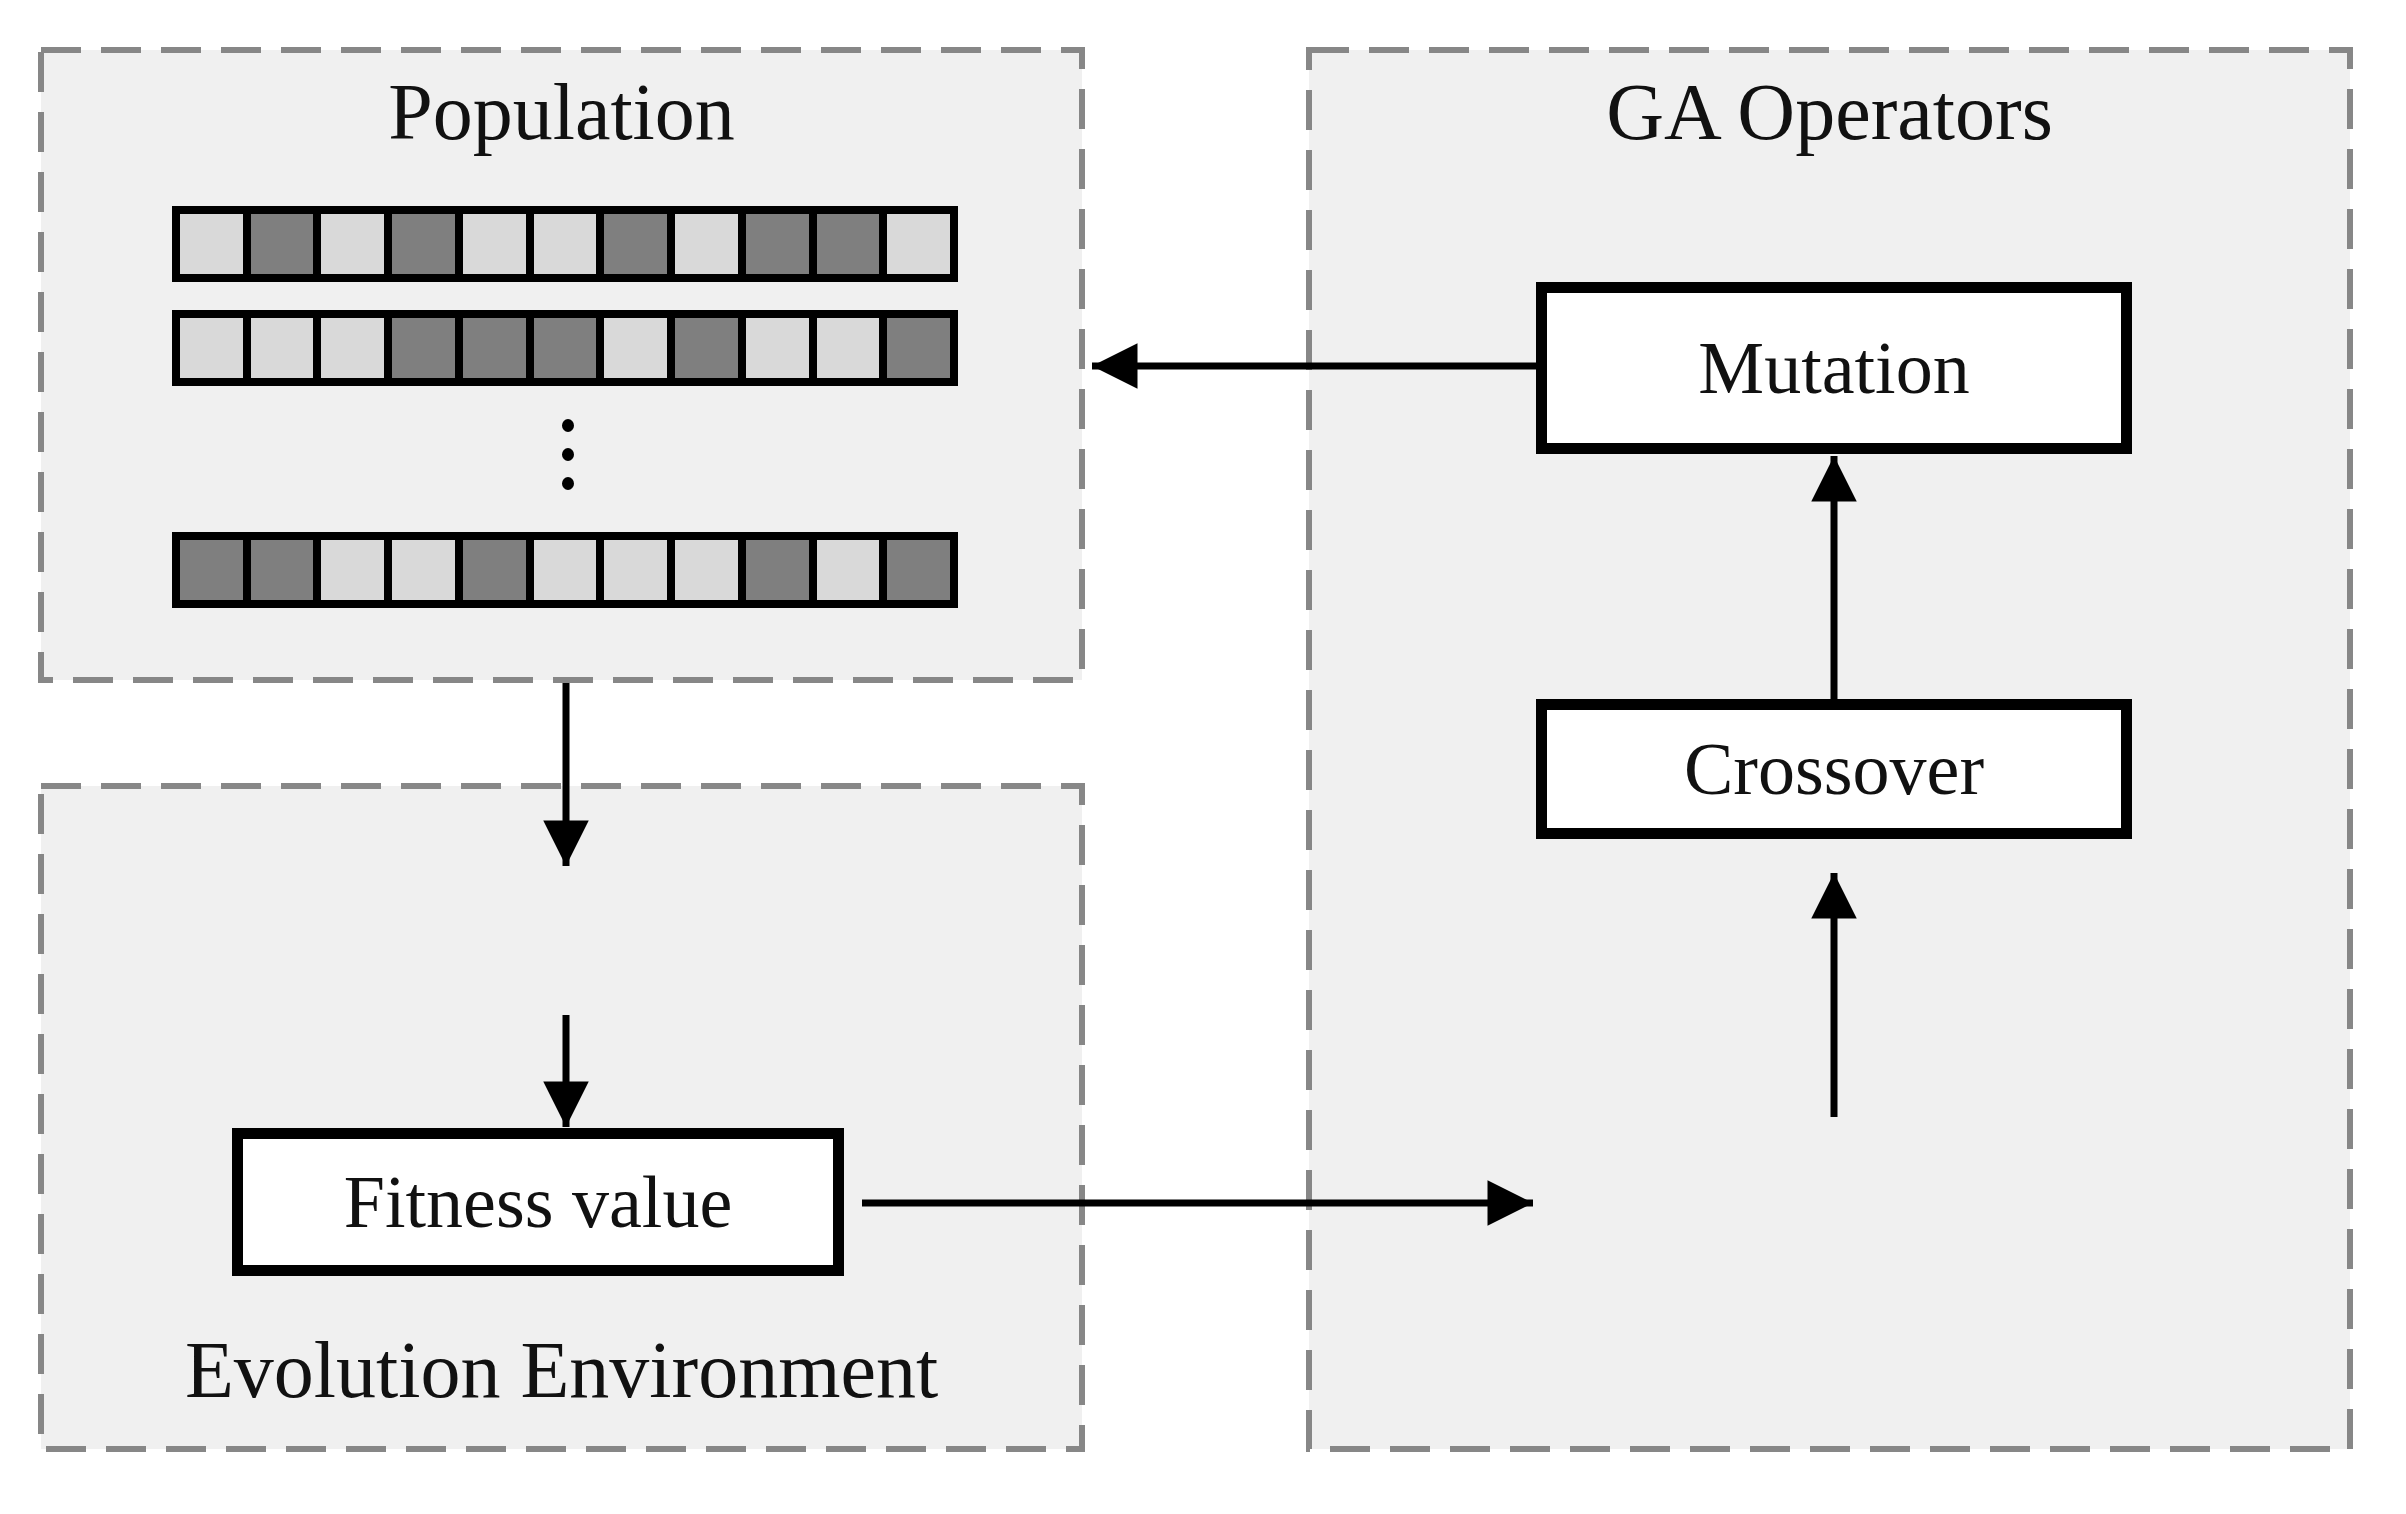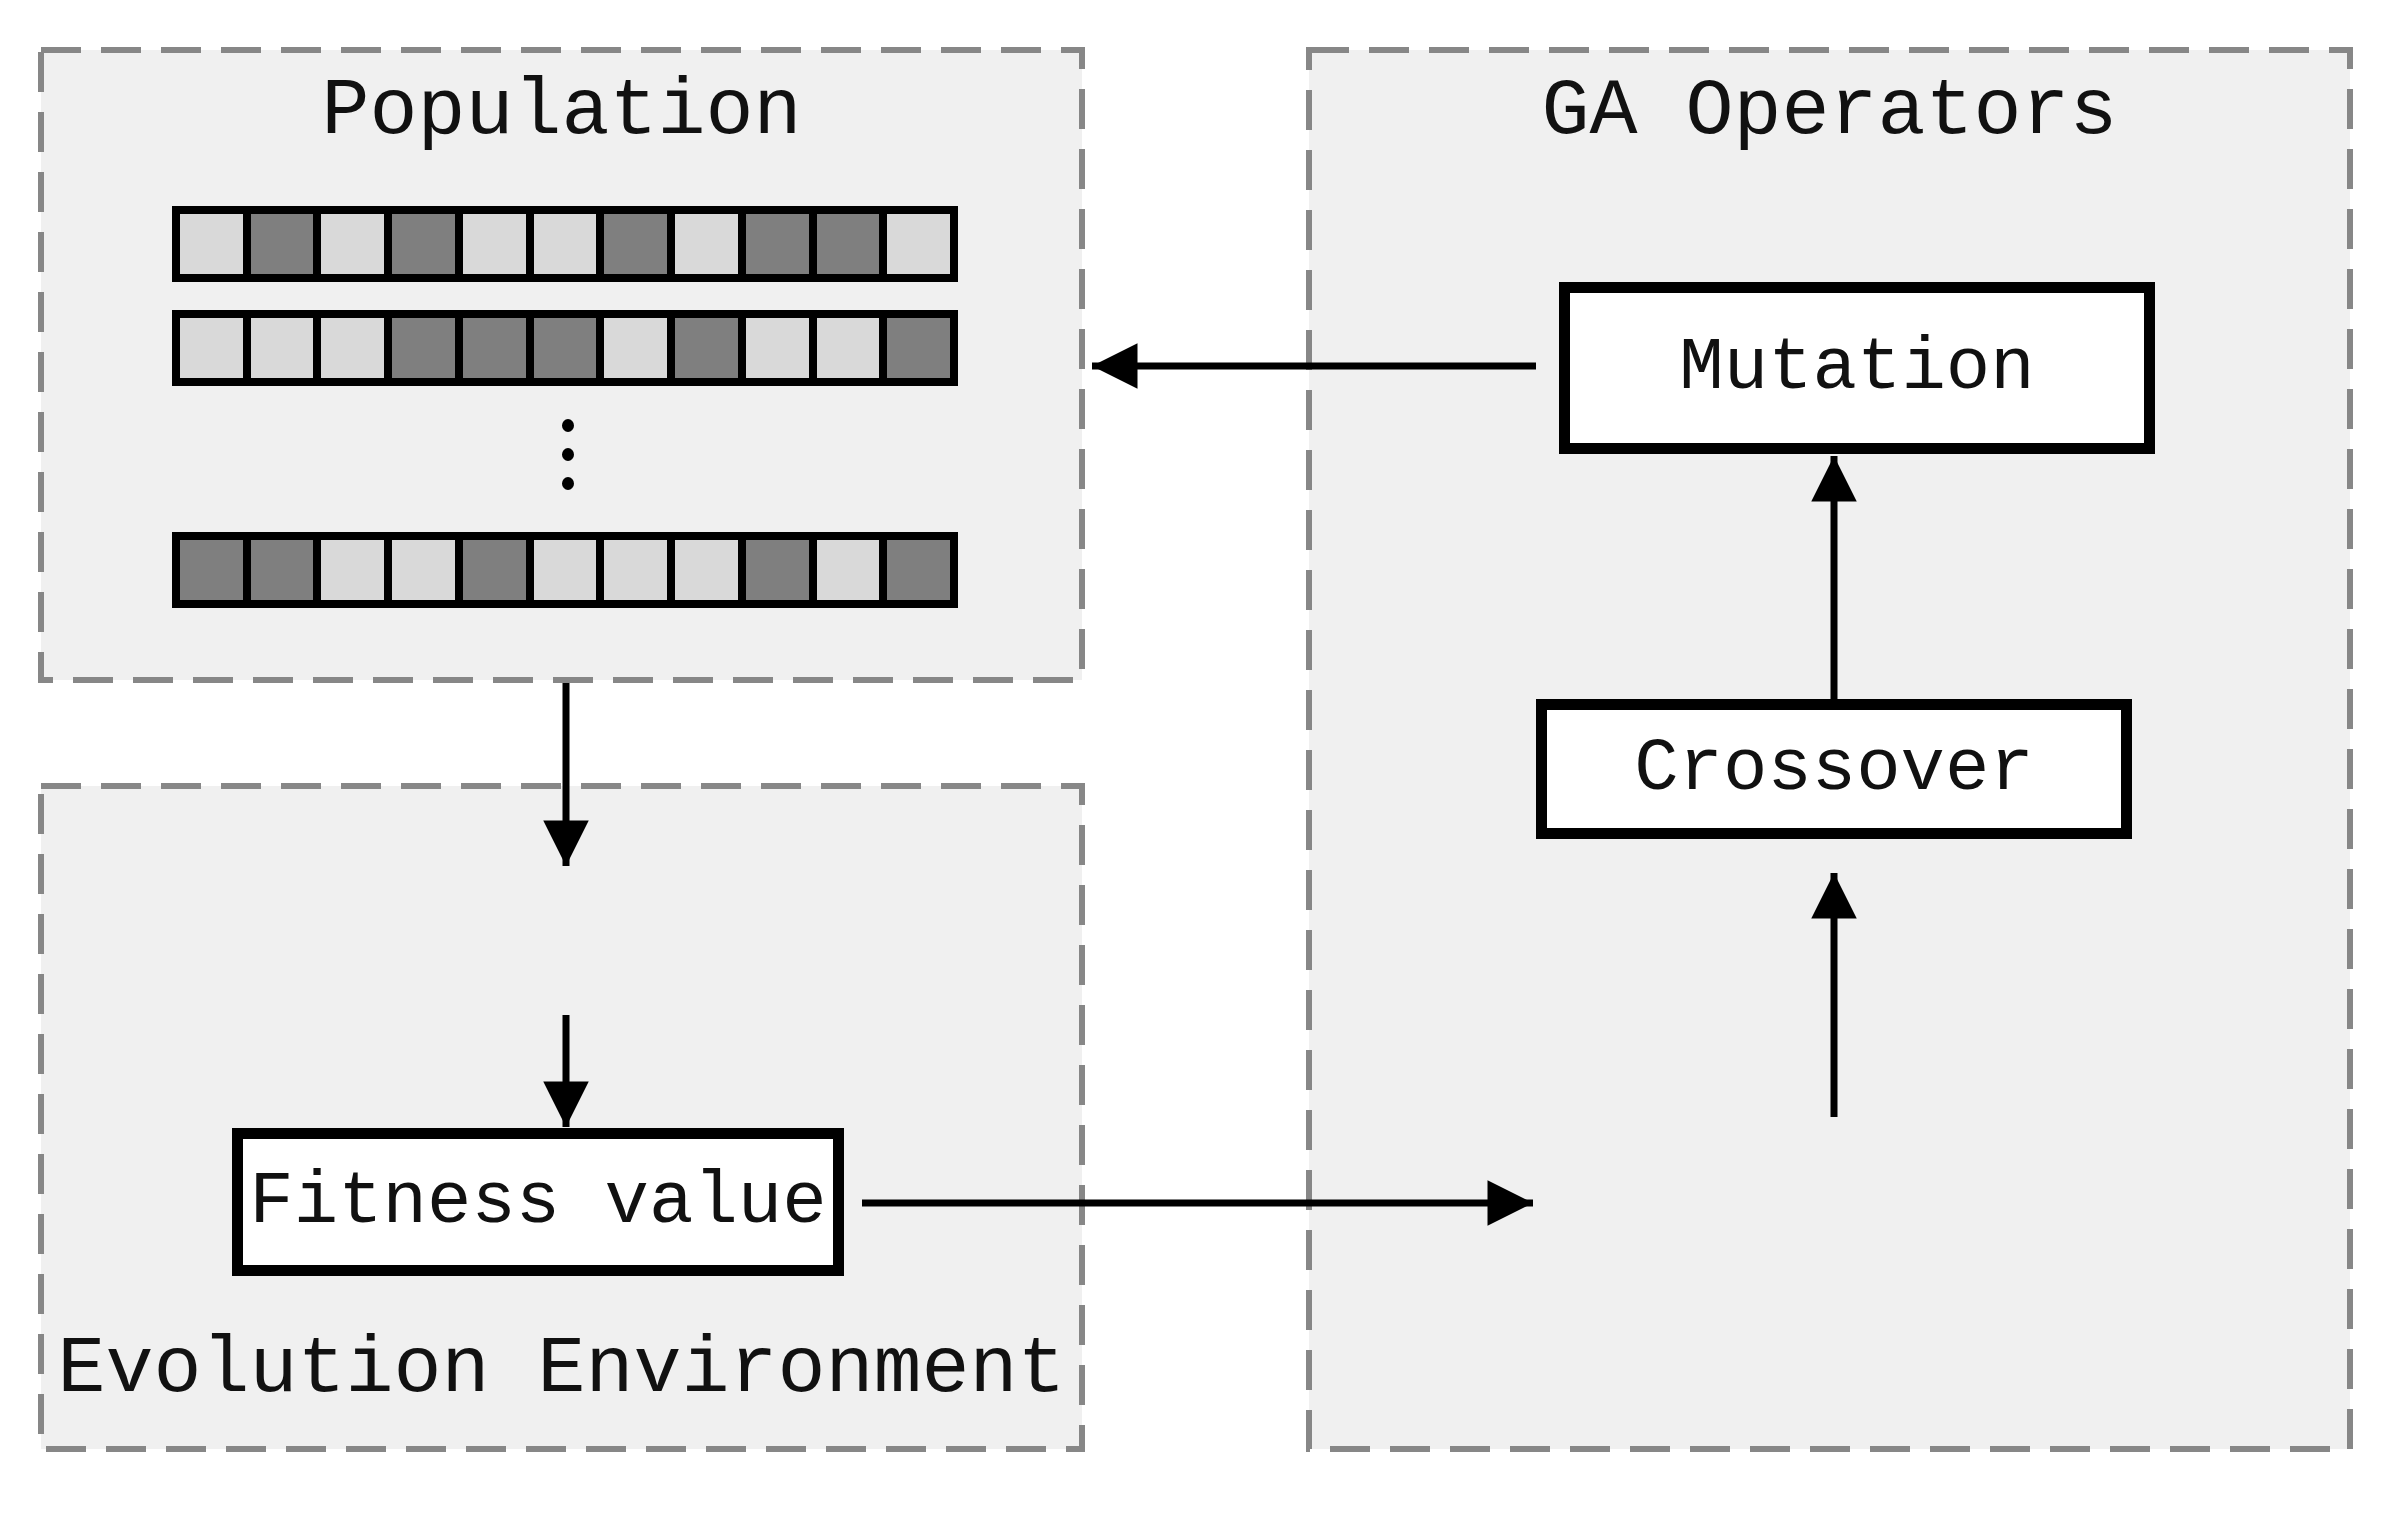--- a/index.html
+++ b/index.html
@@ -1,21 +1,21 @@
 <!DOCTYPE html>
 <html style="--panel-fill: #f0f0f0; --panel-border: #878787; --cell-light: #d9d9d9; --cell-dark: #7f7f7f; --box-fill: #ffffff; --box-border: #000000; --line: #000000;"><head>
 <meta charset="utf-8">
 <style>
   html, body { margin: 0; padding: 0; background: #ffffff; }
   #stage {
     position: relative;
     width: 2406px;
     height: 1514px;
     background: #ffffff;
-    font-family: Liberation Mono, monospace;
+    font-family: Liberation Serif, serif;
     overflow: hidden;
   }
   #wires { position: absolute; left: 0; top: 0; z-index: 0; }
   .panel-rect {
     fill: var(--panel-fill, #f0f0f0);
     stroke: var(--panel-border, #878787);
     stroke-width: 6;
     stroke-dasharray: 40 20;
   }
   .wire {
@@ -146,21 +146,21 @@
       <div class="dot"></div>
       <div class="dot"></div>
       <div class="dot"></div>
     </div>
 
 
     <div class="node-box" style="left:232px; top:1128px; width:612px; height:148px;">
       <span>Fitness value</span>
     </div>
 
-    <div class="node-box" style="left:1536px; top:282px; width:596px; height:172px;margin-left:23px;">
+    <div class="node-box" style="left:1536px; top:282px; width:596px; height:172px;">
       <span>Mutation</span>
     </div>
 
     <div class="node-box" style="left:1536px; top:699px; width:596px; height:140px;">
       <span>Crossover</span>
     </div>
 
 
   </div>
 </div>

